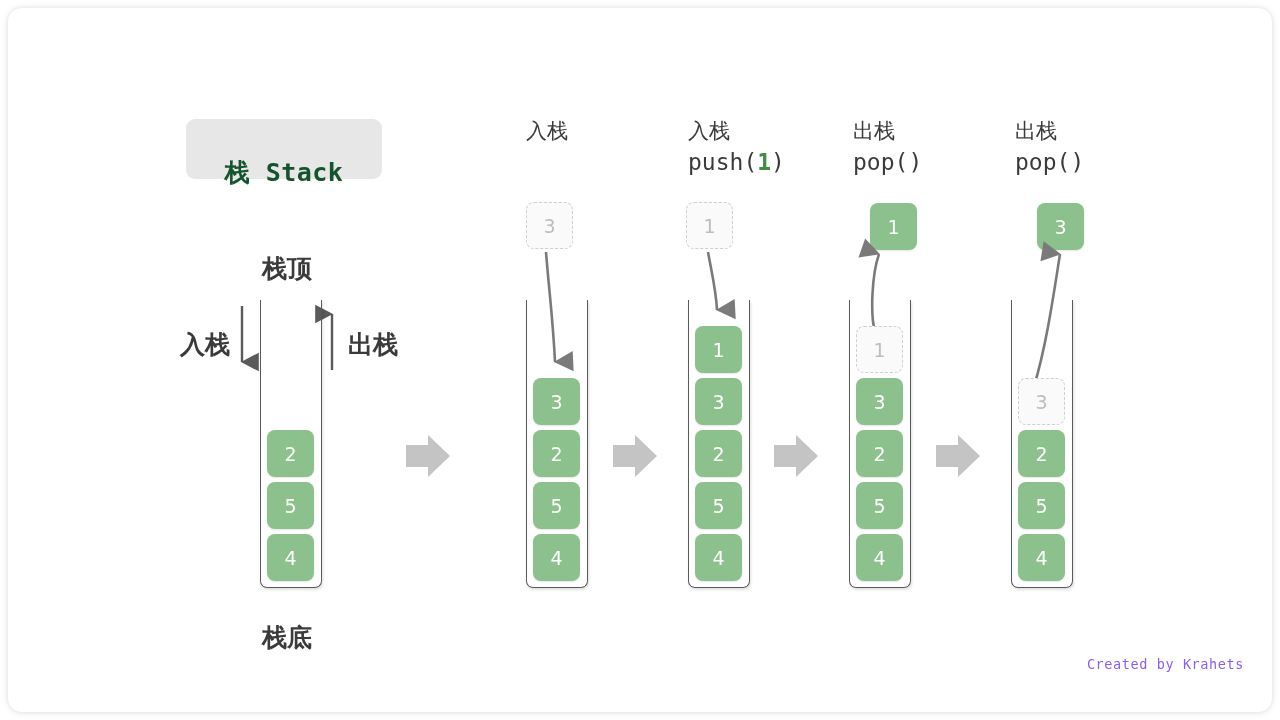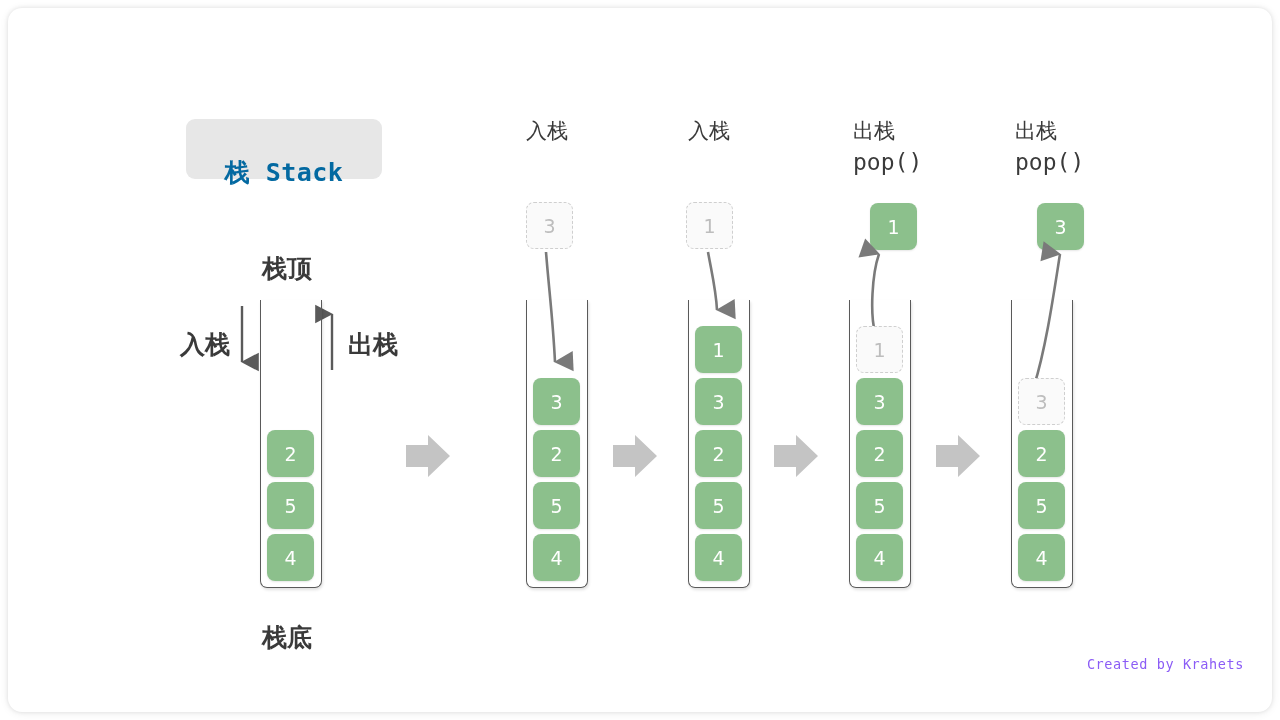--- a/index.html
+++ b/index.html
@@ -37,21 +37,21 @@
     background: #e7e7e7;
     border-radius: 9px;
     display: flex;
     align-items: center;
     justify-content: center;
   }
   #title-chip .t {
     font-family: "DejaVu Sans Mono", "Liberation Mono", monospace;
     font-size: 25px;
     font-weight: bold;
-    color: #0369a1;
+    color: #14532d;
     letter-spacing: 0.5px;
     white-space: pre;
     margin-top: 46px;
   }
 
   
   .cn-label {
     font-size: 25px;
     font-weight: bold;
     color: #3a3a3a;
@@ -210,20 +210,21 @@
     <div class="abs" style="left:6px; top:78px;">
       <div class="cell solid">3</div>
       <div class="cell solid" style="margin-top:5px;">2</div>
       <div class="cell solid" style="margin-top:5px;">5</div>
       <div class="cell solid" style="margin-top:5px;">4</div>
     </div>
   </div>
 
   <div class="abs col-head" style="left:680px; top:108px;">
     <span class="cn">入栈</span>
+    <span class="code"><span>push(</span><em>1</em><span>)</span></span>
   </div>
 
   <div class="abs cell ghost" style="left:678px; top:194px;">1</div>
 
   <svg class="abs" style="left:678px; top:242px;" width="60" height="80">
     <path d="M22,2 C26,24 30,40 31,60" fill="none" stroke="#7a7a7a" stroke-width="2.6" marker-end="url(#mk-curve-d)"></path>
   </svg>
 
   <div class="abs stack-box" style="left:680px; top:292px;">
     <div class="abs" style="left:6px; top:26px;">

